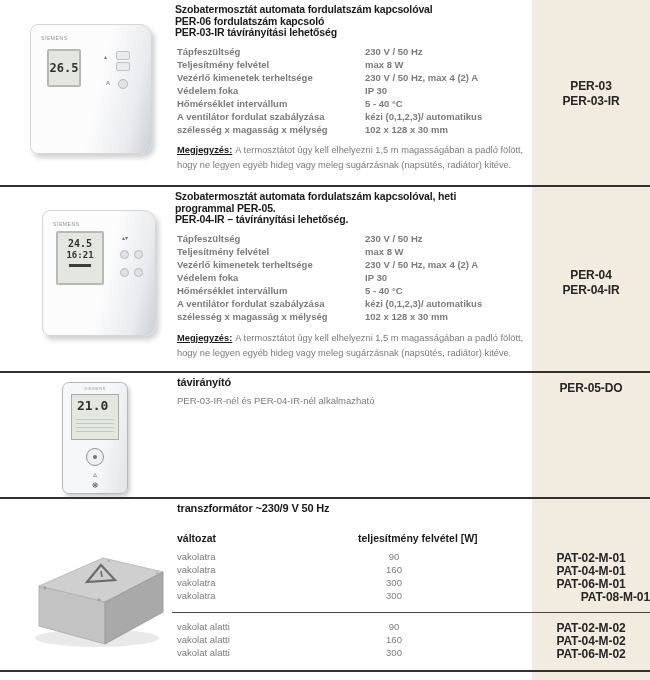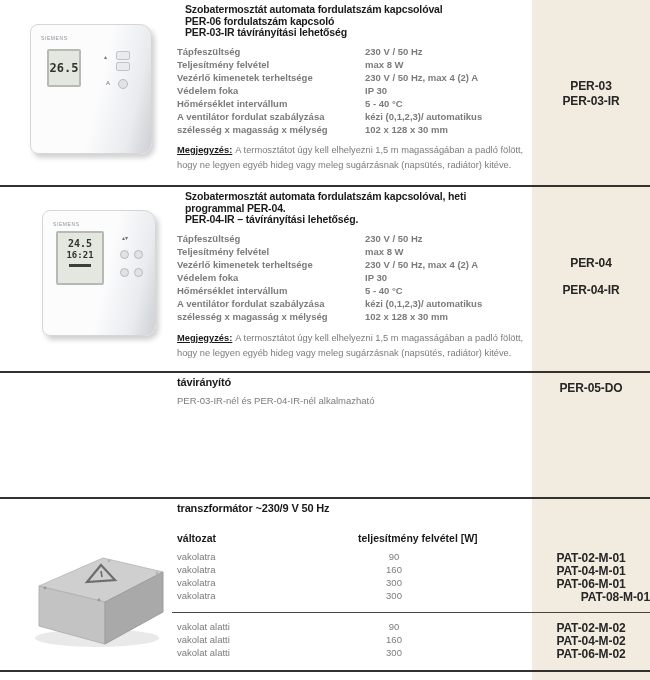--- a/index.html
+++ b/index.html
@@ -5,21 +5,21 @@
   * { margin:0; padding:0; box-sizing:border-box; }
   body { font-family:"Liberation Sans", sans-serif; background:#ffffff; }
   .page { position:relative; width:650px; height:680px; background:#ffffff; overflow:hidden; }
   .abs { position:absolute; }
 
   .accent-col { position:absolute; left:532px; top:0; width:118px; height:680px; background:#f1ecdf; }
 
   .rule { position:absolute; left:0; width:650px; height:2px; background:#33312e; }
   .rule-inner { position:absolute; left:172px; width:478px; height:1px; background:#454545; }
 
-  .sec-title { position:absolute; left:185px; width:350px; font-size:10.5px; font-weight:bold;
+  .sec-title { position:absolute; left:175px; width:350px; font-size:10.5px; font-weight:bold;
                color:#1a1a1a; line-height:11.5px; letter-spacing:-0.15px; }
   .sec-title div { white-space:nowrap; }
 
   .spec { position:absolute; left:177px; width:350px; height:13px; font-size:9.5px; color:#7b7b7b;font-weight:bold; }
   .spec .val { position:absolute; left:188px; top:0; white-space:nowrap; }
 
   .note { position:absolute; left:177px; width:350px; font-size:9.3px; color:#7b7b7b; line-height:14.5px; }
   .note .nlabel { font-weight:bold; color:#1a1a1a; margin-right:3px;text-decoration:underline; }
 
   .code { position:absolute; left:532px; width:118px; text-align:center; font-size:12px;
@@ -121,41 +121,53 @@
     </div>
     <div class="t-ico" style="left:80px; top:24px;">▴▾</div>
     <div class="t-round" style="left:78px; top:40px; width:9px; height:9px;"></div>
     <div class="t-round" style="left:92px; top:40px; width:9px; height:9px;"></div>
     <div class="t-round" style="left:78px; top:58px; width:9px; height:9px;"></div>
     <div class="t-round" style="left:92px; top:58px; width:9px; height:9px;"></div>
   </div>
 
   <div class="sec-title" style="top:191px;">
     <div>Szobatermosztát automata fordulatszám kapcsolóval, heti</div>
-    <div>programmal PER-04.</div>
+    <div>programmal PER-05.</div>
     <div>PER-04-IR – távírányítási lehetőség.</div>
   </div>
 
   <div class="spec" style="top:233px;"><span class="lbl">Tápfeszültség</span><span class="val">230 V / 50 Hz</span></div>
   <div class="spec" style="top:246px;"><span class="lbl">Teljesítmény felvétel</span><span class="val">max 8 W</span></div>
   <div class="spec" style="top:259px;"><span class="lbl">Vezérlő kimenetek terheltsége</span><span class="val">230 V / 50 Hz, max 4 (2) A</span></div>
   <div class="spec" style="top:272px;"><span class="lbl">Védelem foka</span><span class="val">IP 30</span></div>
   <div class="spec" style="top:285px;"><span class="lbl">Hőmérséklet intervállum</span><span class="val">5 - 40 °C</span></div>
   <div class="spec" style="top:298px;"><span class="lbl">A ventilátor fordulat szabályzása</span><span class="val">kézi (0,1,2,3)/ automatikus</span></div>
   <div class="spec" style="top:311px;"><span class="lbl">szélesség x magasság x mélység</span><span class="val">102 x 128 x 30 mm</span></div>
 
   <div class="note" style="top:331px;">
     <span class="nlabel">Megjegyzés:</span><span>A termosztátot úgy kell elhelyezni 1,5 m magasságában a padló fölött, hogy ne legyen egyéb hideg vagy meleg sugárzásnak (napsütés, radiátor) kitéve.</span>
   </div>
 
-  <div class="code" style="top:256px;">PER-04</div>
+  <div class="code" style="top:268px;">PER-04</div>
   <div class="code" style="top:283px;">PER-04-IR</div>
 
   <div class="rule" style="top:371px;"></div>
 
+  <div class="abs remote">
+    <div class="r-body"></div>
+    <div class="r-brand">SIEMENS</div>
+    <div class="r-screen">
+      <span>21.0</span>
+      <span class="r-scr-lines"></span>
+    </div>
+    <div class="r-circle"></div>
+    <div class="r-dot"></div>
+    <div class="r-glyph" style="top:88px;">▵</div>
+    <div class="r-glyph" style="top:99px;">❋</div>
+  </div>
 
   <div class="h-bold" style="left:177px; top:376px;">távirányító</div>
   <div class="sub-gray" style="left:177px; top:395px;">PER-03-IR-nél és PER-04-IR-nél alkalmazható</div>
   <div class="code" style="top:381px;">PER-05-DO</div>
 
   <div class="rule" style="top:497px;"></div>
 
   <div class="abs transformer">
     <svg width="140" height="112" viewBox="0 0 140 112">
       <ellipse cx="72" cy="100" rx="62" ry="9" fill="#e9e9e9"></ellipse>

